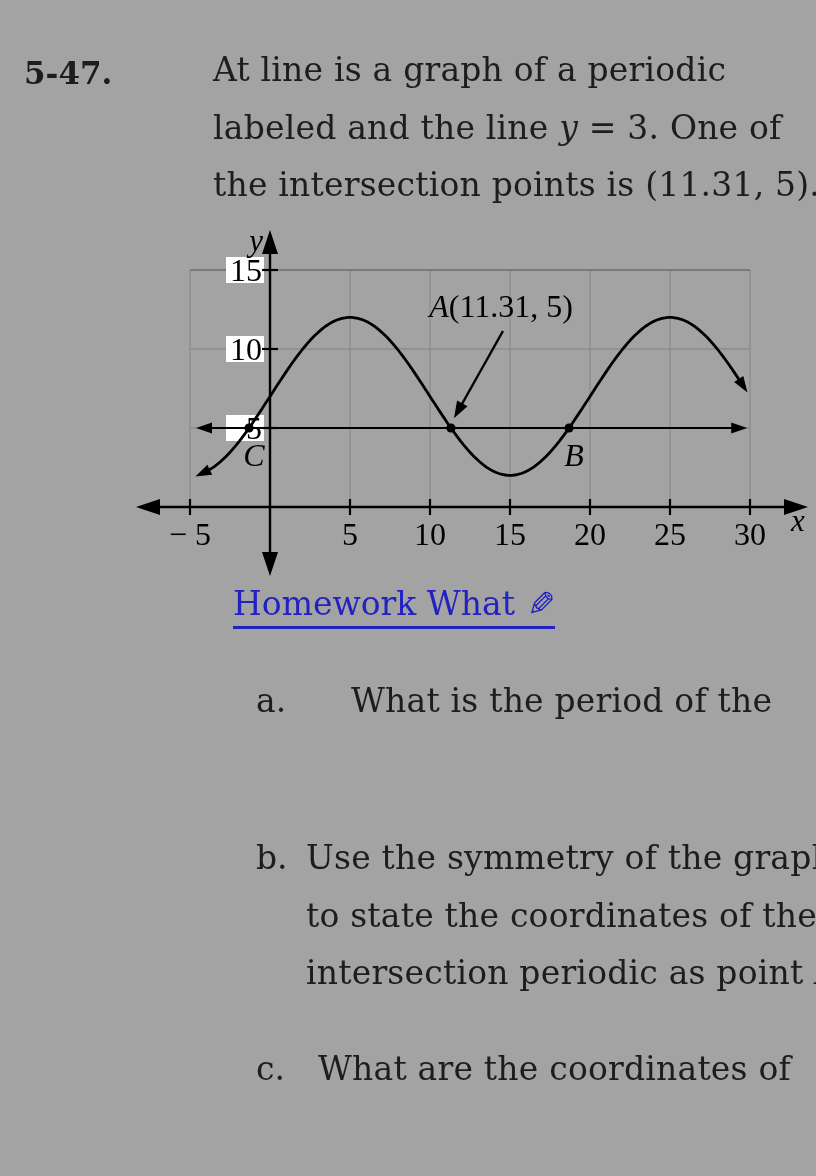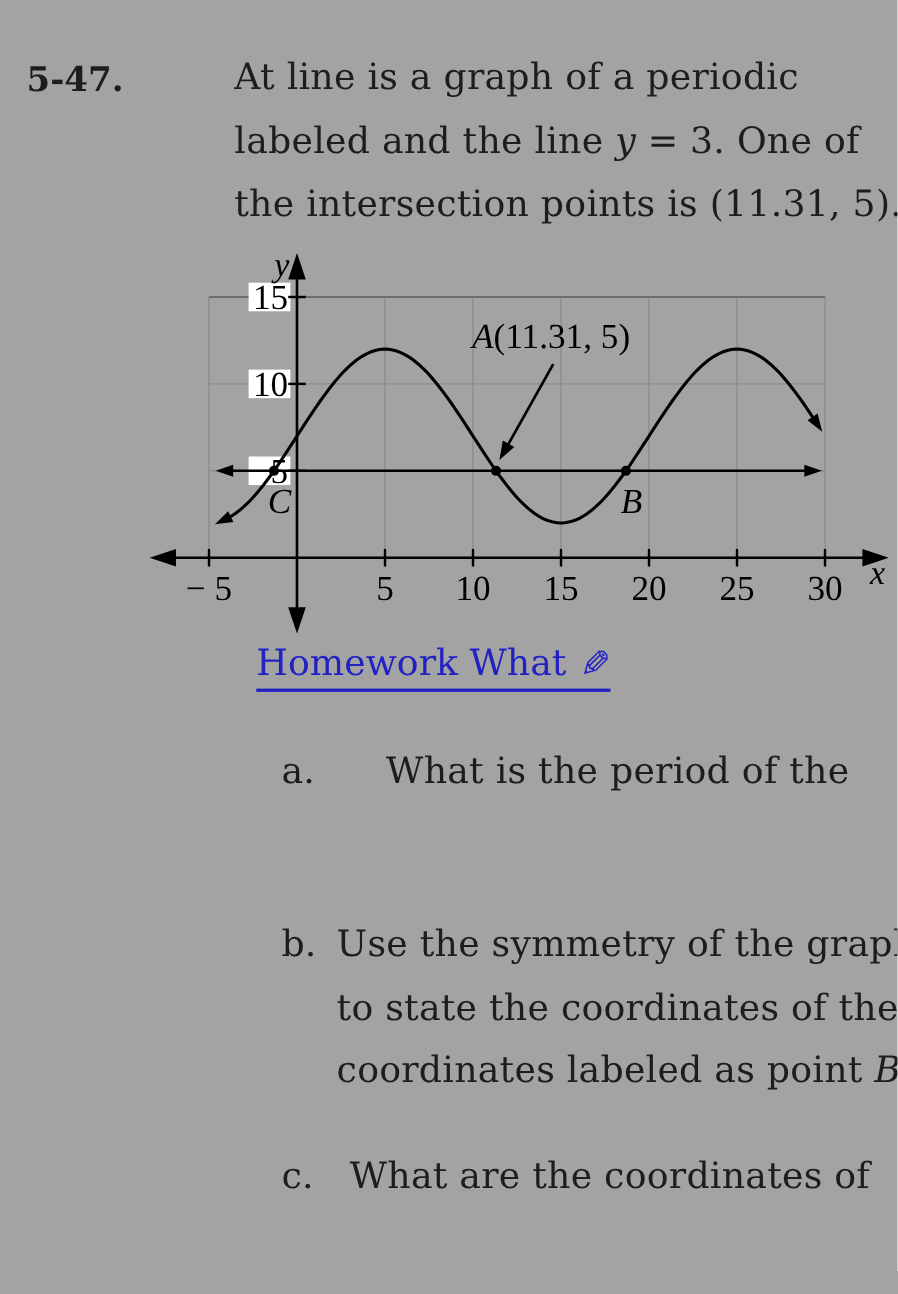--- a/index.html
+++ b/index.html
@@ -95,21 +95,21 @@
     <div class="abs bodytext" style="left:306px;top:672px;margin-left:45px;">
       <div><span>What is the period of the</span></div>
     </div>
   </div>
 
   <div>
     <div class="abs item-label" style="left:256px;top:829px;">b.</div>
     <div class="abs bodytext" style="left:306px;top:829px;">
       <div><span>Use the symmetry of the graph</span></div>
       <div><span>to state the coordinates of the</span></div>
-      <div><span>coordinates labeled as point </span><span style="font-style: italic;">B</span></div>
+      <div><span>intersection periodic as point </span><span style="font-style: italic;">B</span></div>
     </div>
   </div>
 
   <div>
     <div class="abs item-label" style="left:256px;top:1040px;">c.</div>
     <div class="abs bodytext" style="left:318px;top:1040px;">
       <div><span>What are the coordinates of</span></div>
     </div>
   </div>
 

